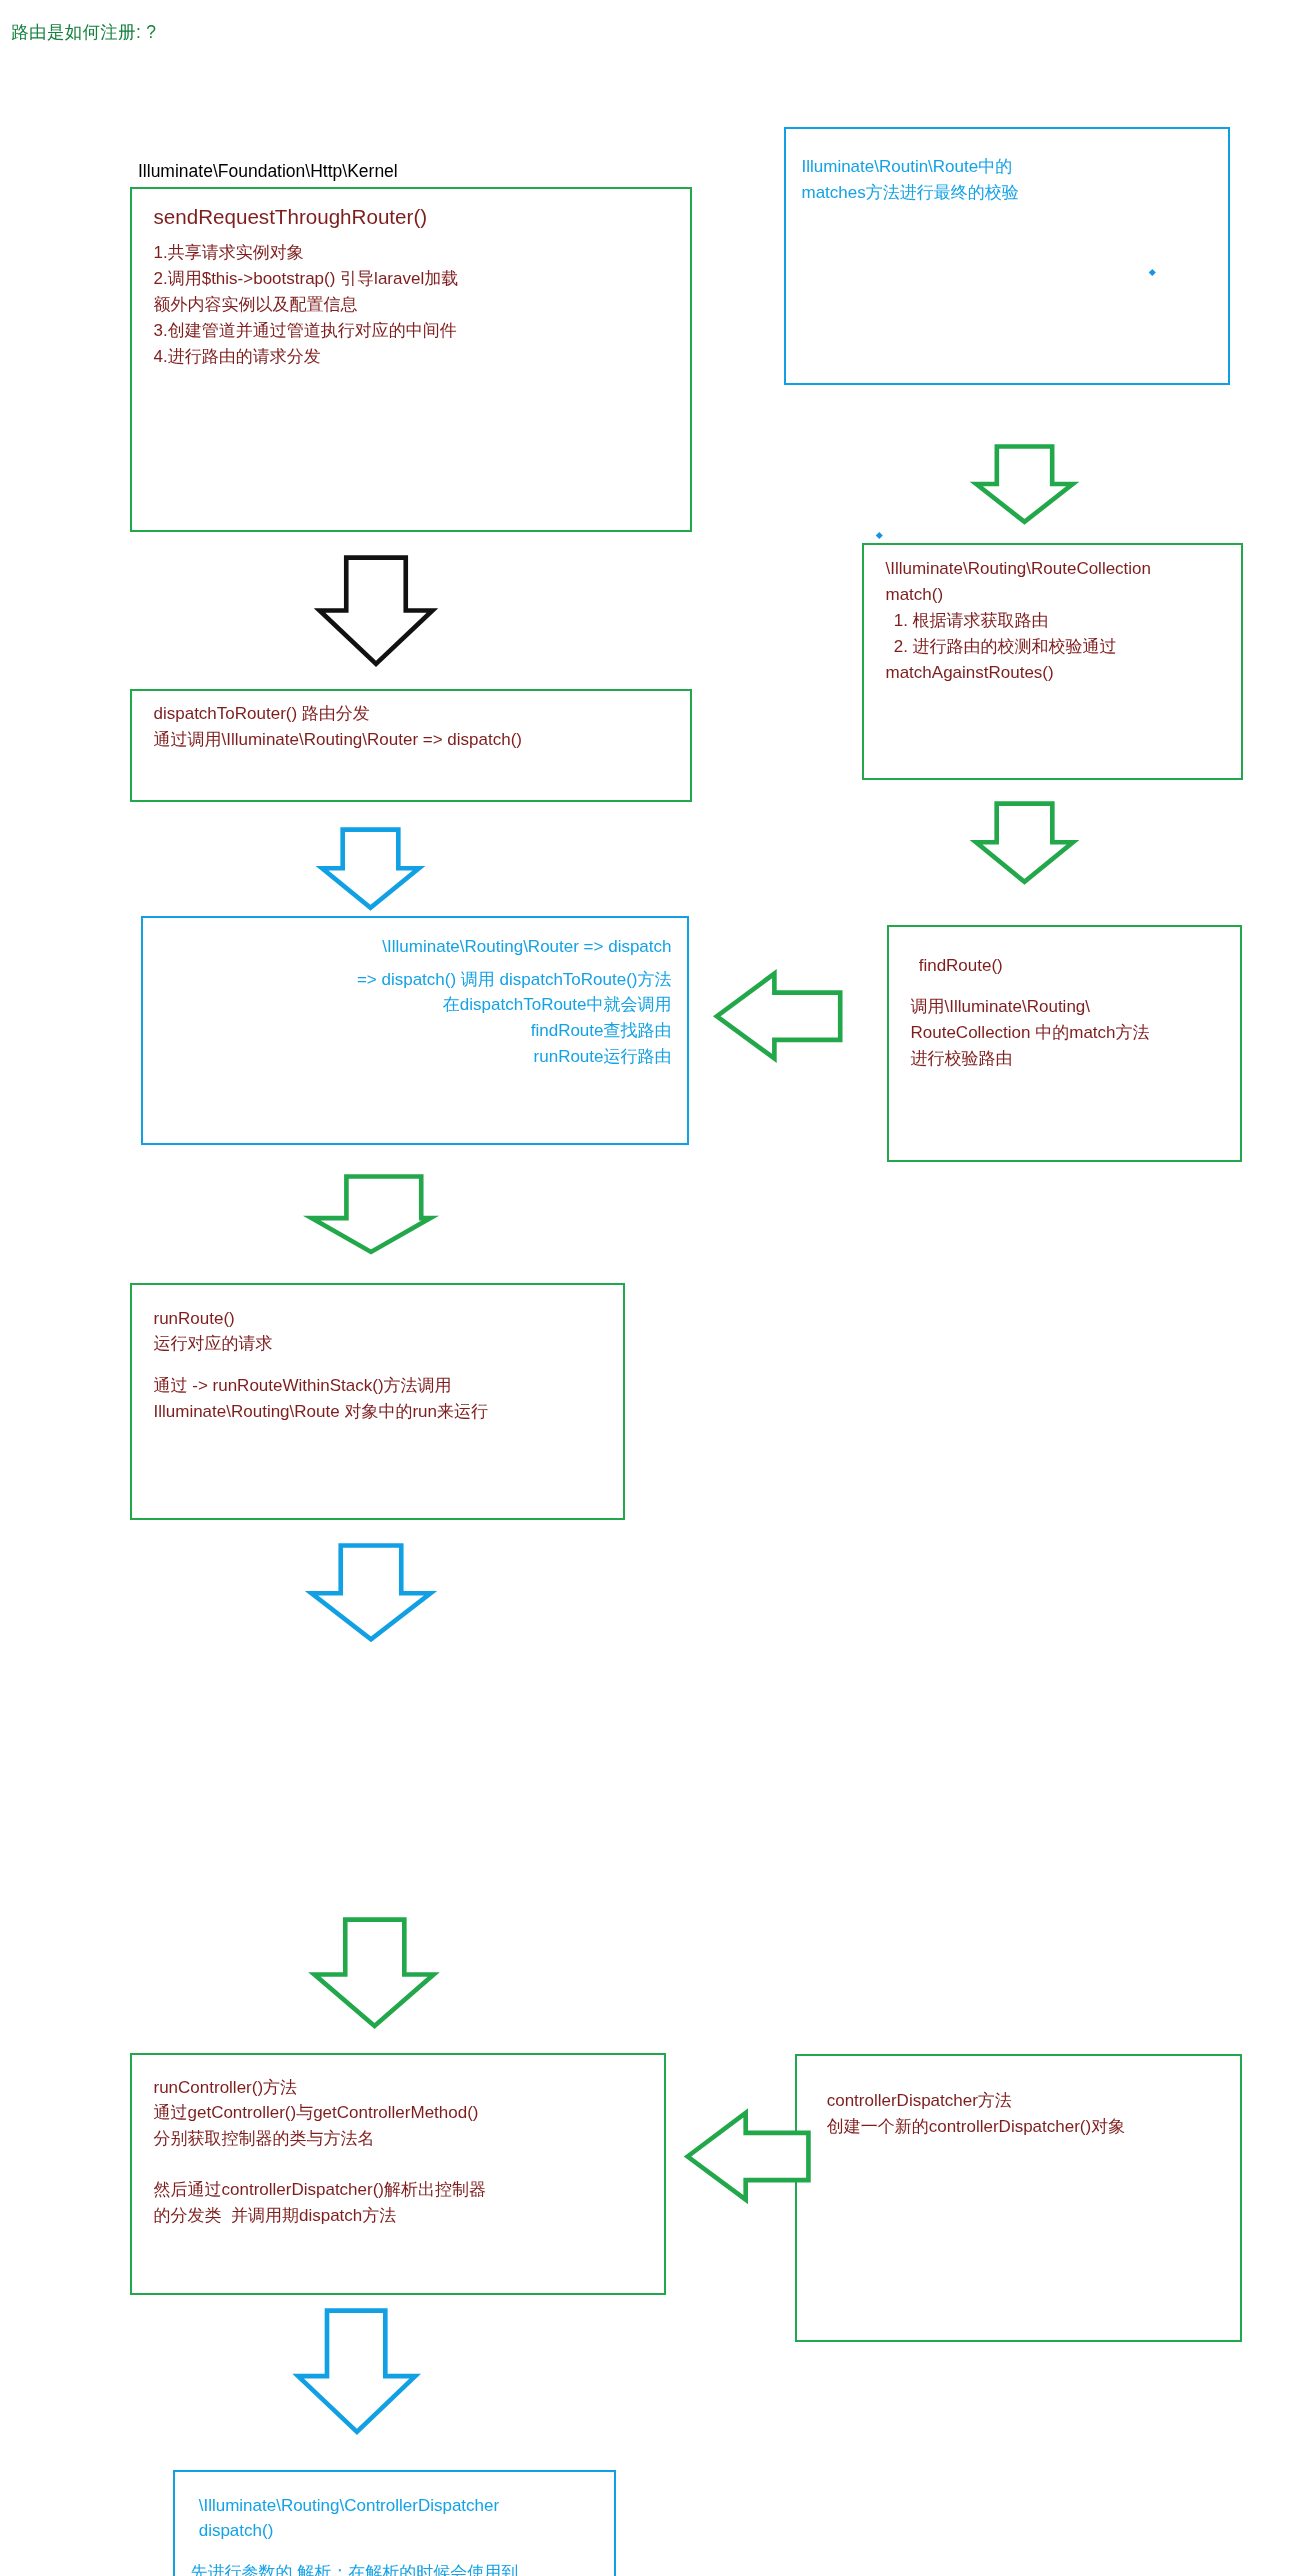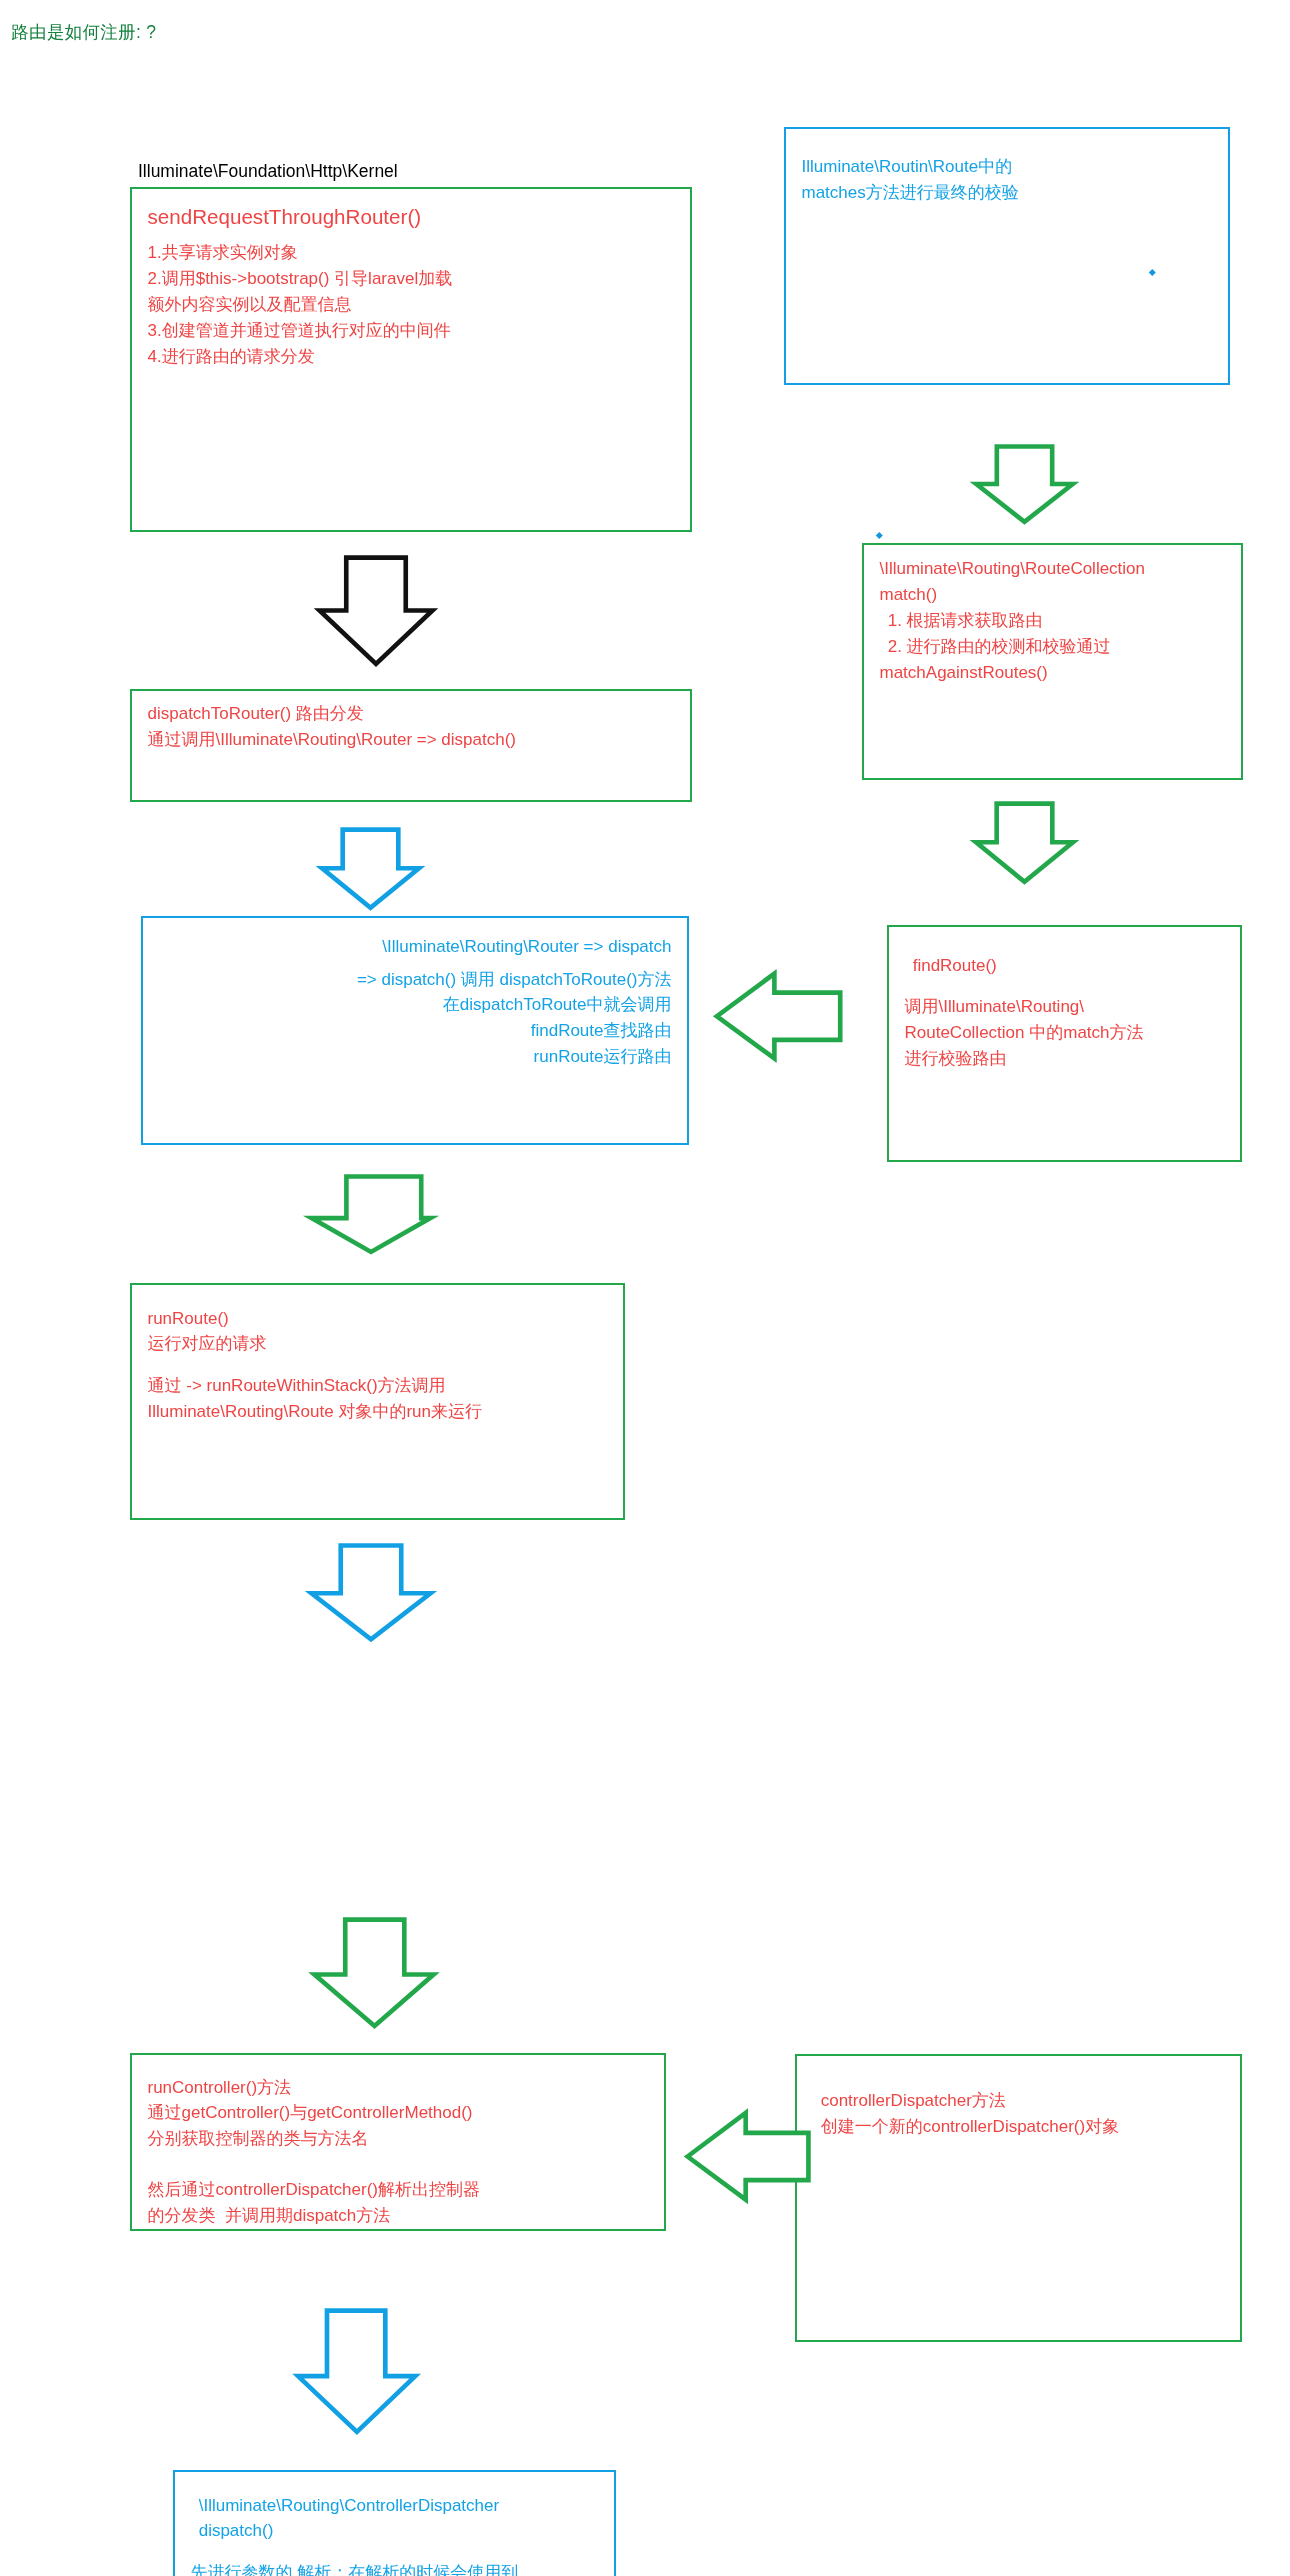--- a/index.html
+++ b/index.html
@@ -42,21 +42,21 @@
   .node.blue  { border: 2.1px solid #11a0e4; }
   .node .body {
     padding: 13.4px 15.5px 0 15.5px;
   }
   .line {
     font-size: 17px;
     line-height: 1.52;
     white-space: pre-wrap;
     word-break: break-word;
   }
-  .green .line { color: #ef4444; }
+  .green .line { color: #7f1d1d; margin-left: 6px; }
   .blue  .line { color: #13a2e6; }
   .line.title   { font-size: 20.6px; line-height: 1.5; }
   .line.gap-sm  { margin-top: 7.2px; }
   .line.gap-md  { margin-top: 15.5px; }
   .line.gap-lg  { margin-top: 25px; }
   .line.indent  { padding-left: 8.2px; }
 
   .arrow {
     position: absolute;
   }
@@ -186,21 +186,21 @@
     </svg>
   </div>
 
 
   <div class="arrow" style="left:309px; top:1917px;">
     <svg width="129" height="113" viewBox="0 0 250 220">
       <polygon points="70,5 185,5 185,112 242,112 127,212 10,112 70,112" fill="#ffffff" stroke="#22a84a" stroke-width="9"></polygon>
     </svg>
   </div>
 
-  <div class="node green" style="left:130px; top:2053px; width:536px; height:178px;">
+  <div class="node green" style="left:130px; top:2053px; width:536px; height:242px;">
     <div class="body" style="padding-top:19.6px;">
       <div class="line">runController()方法</div>
       <div class="line">通过getController()与getControllerMethod()</div>
       <div class="line">分别获取控制器的类与方法名</div>
       <div class="line gap-lg">然后通过controllerDispatcher()解析出控制器</div>
       <div class="line">的分发类  并调用期dispatch方法</div>
     </div>
   </div>
 
   <div class="node green" style="left:795px; top:2054px; width:447px; height:288px;">

